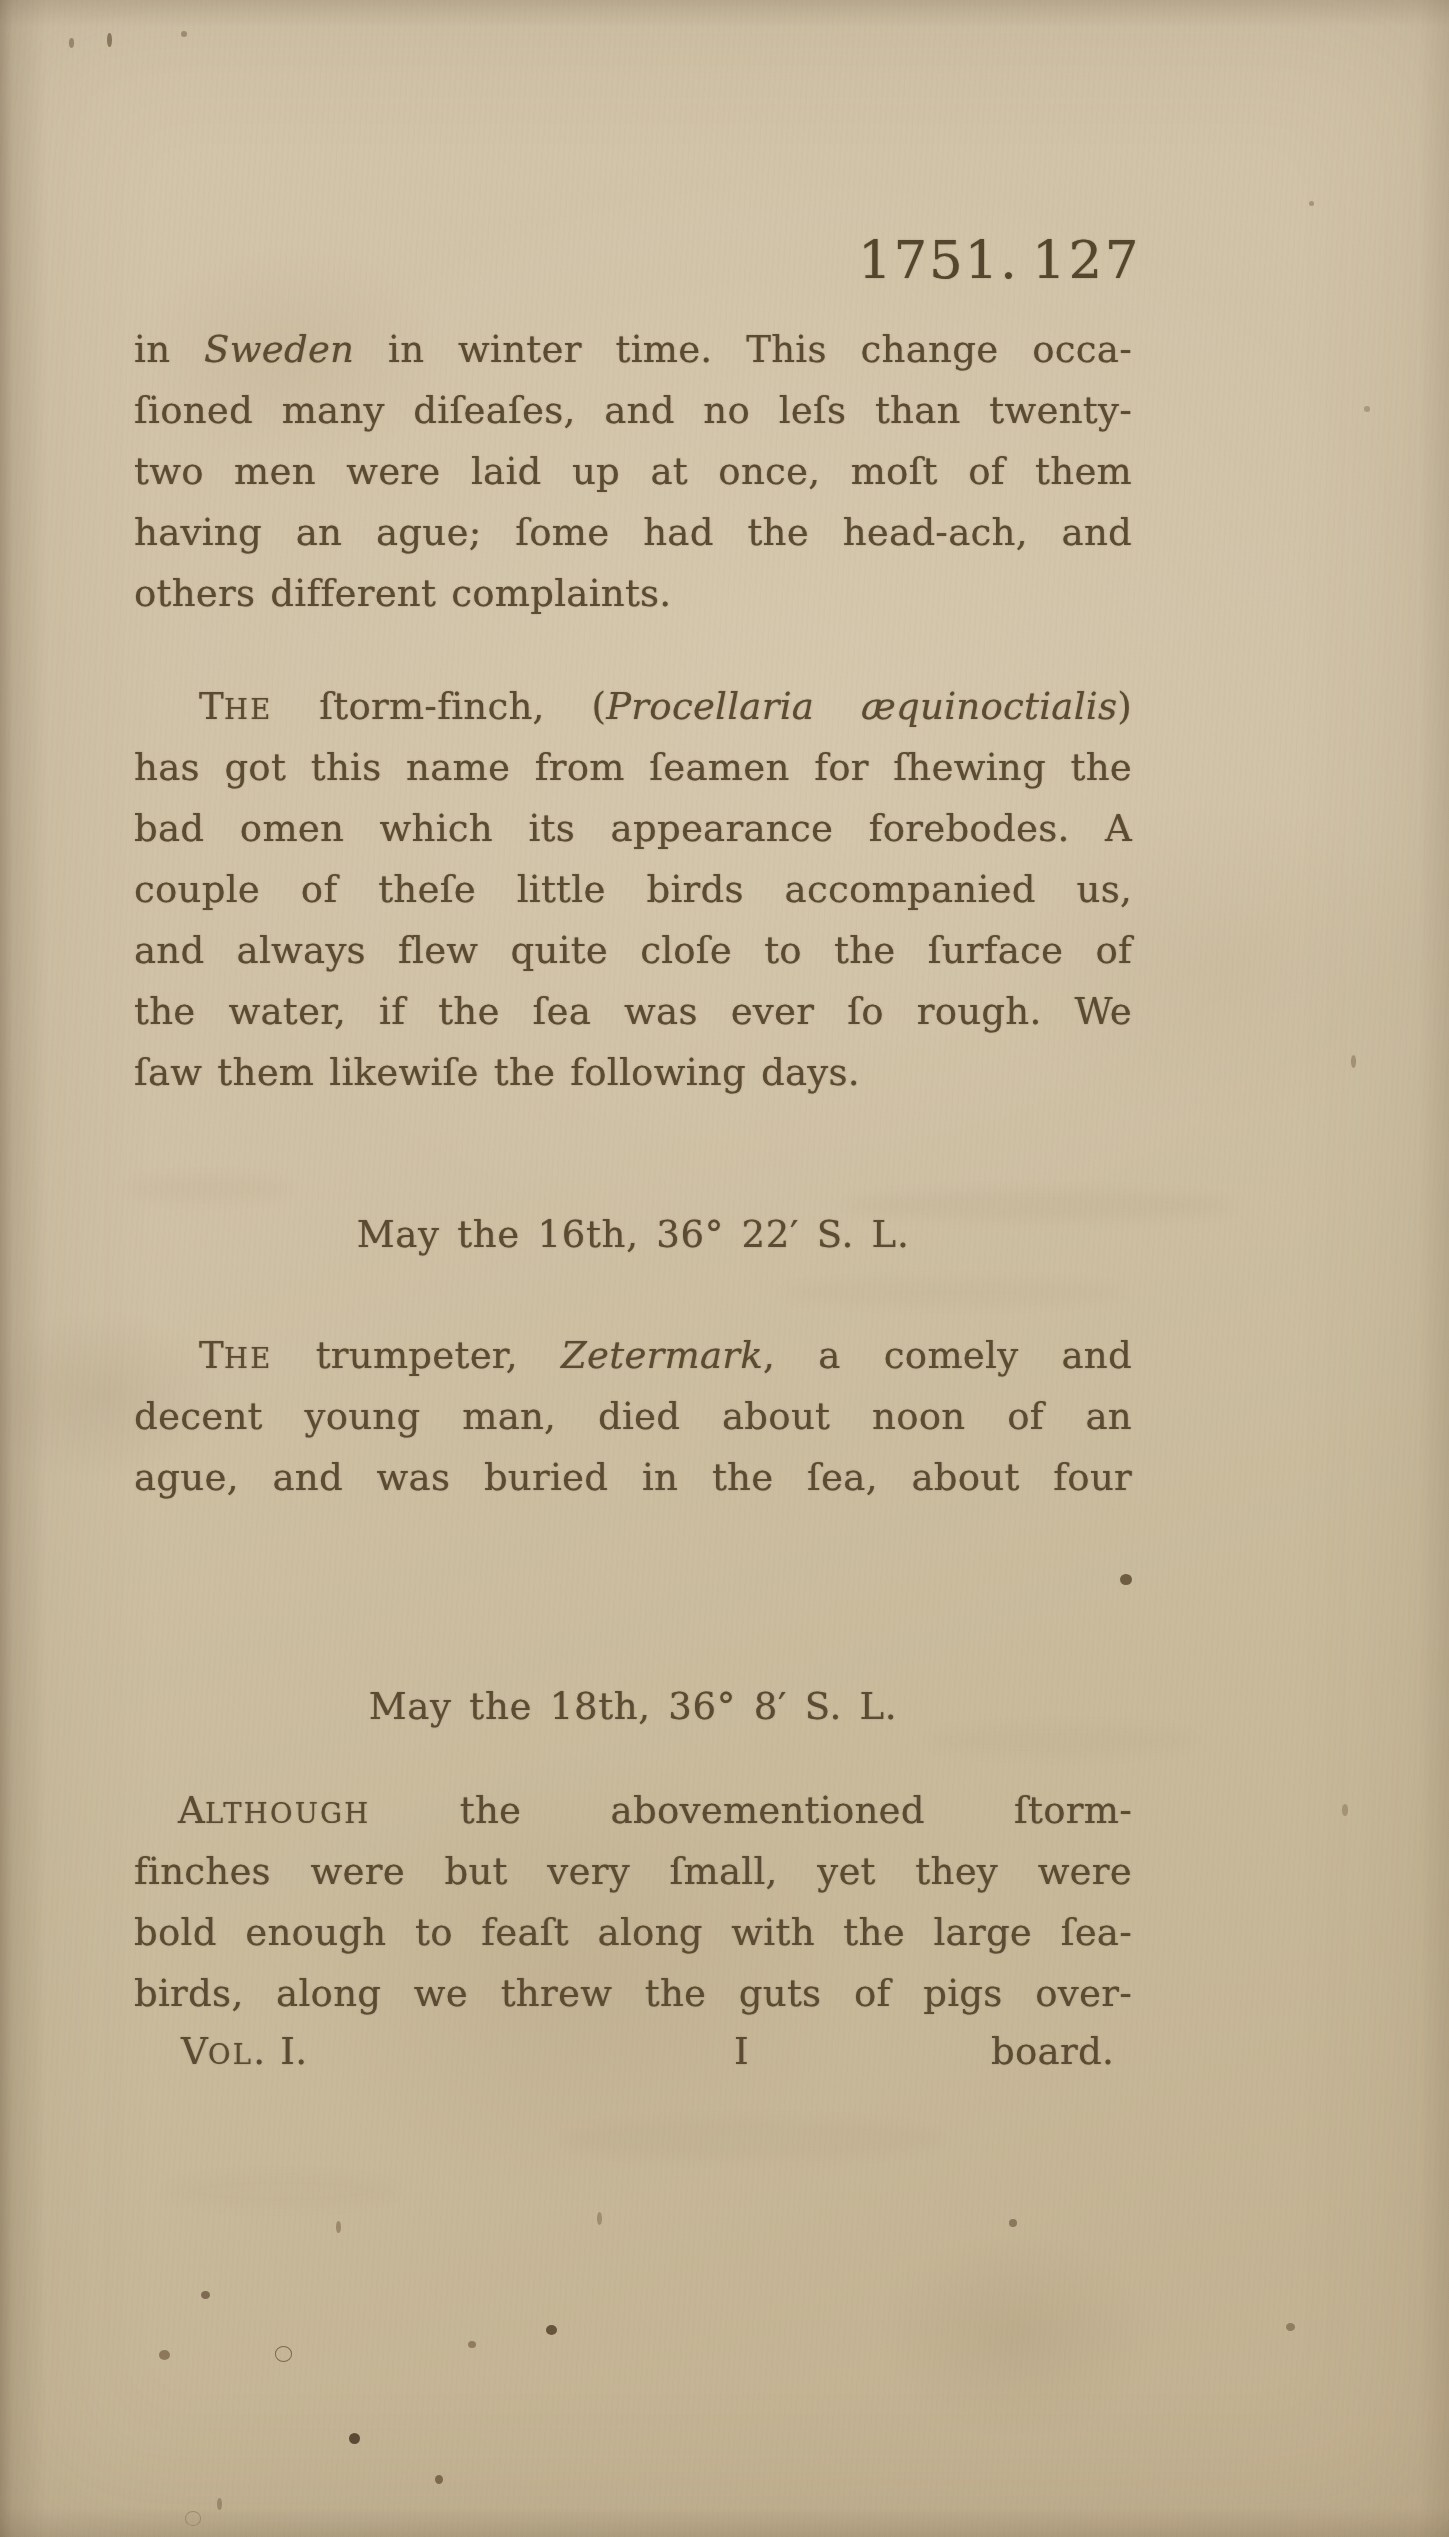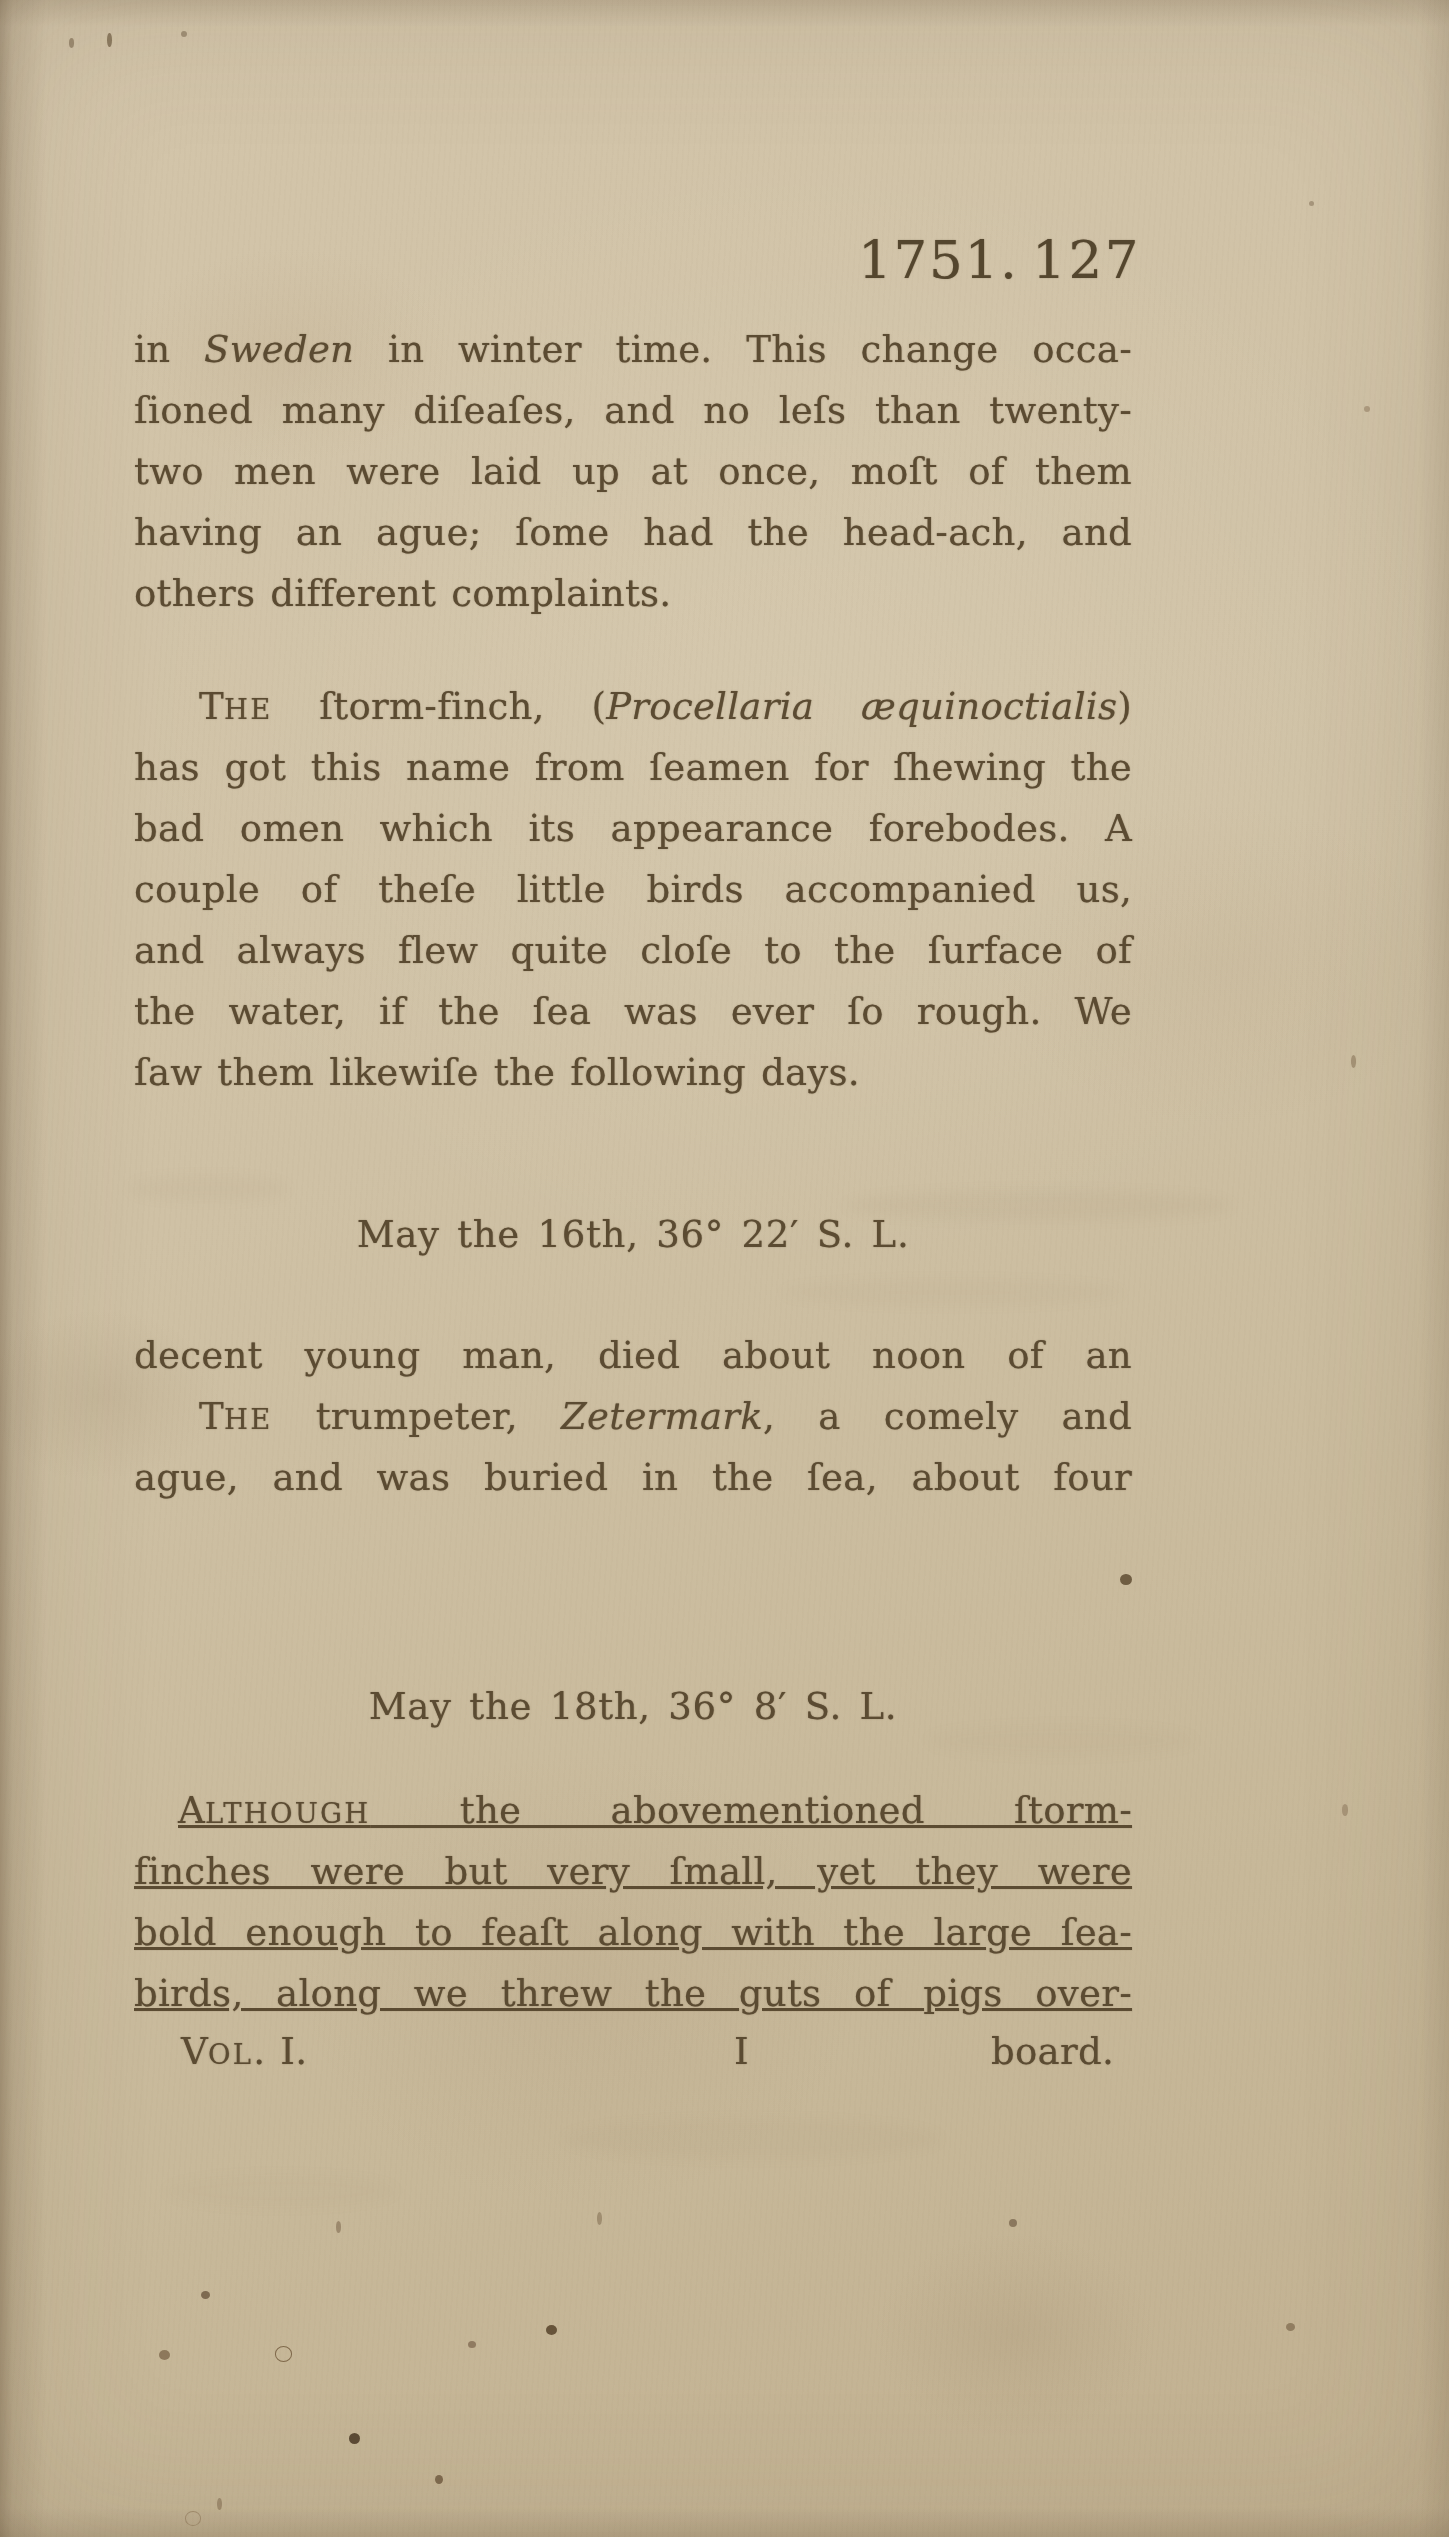--- a/index.html
+++ b/index.html
@@ -77,28 +77,28 @@
         <div class="line j"><span>bad omen which its appearance forebodes.  A</span></div>
         <div class="line j"><span>couple of theſe little birds accompanied us,</span></div>
         <div class="line j"><span>and always flew quite cloſe to the ſurface of</span></div>
         <div class="line j"><span>the water, if the ſea was ever ſo rough.  We</span></div>
         <div class="line l"><span>ſaw them likewiſe the following days.</span></div>
       </div>
       <div class="block heading" style="top: 1208px; left: 134px; width: 998px;">
         <div class="line j"><span>May the 16th, 36° 22′ S. L.</span></div>
       </div>
       <div class="block paragraph" style="top: 1325px; left: 134px; width: 998px;">
+        <div class="line j" style="text-indent: 65px;"><span>T</span><span class="sc">HE</span><span> trumpeter, </span><span class="it">Zetermark</span><span>, a comely and</span></div>
         <div class="line j"><span>decent young man, died about noon of an</span></div>
-        <div class="line j" style="text-indent: 65px;"><span>T</span><span class="sc">HE</span><span> trumpeter, </span><span class="it">Zetermark</span><span>, a comely and</span></div>
         <div class="line j"><span>ague, and was buried in the ſea, about four</span></div>
       </div>
       <div class="block heading" style="top: 1680px; left: 134px; width: 998px;">
         <div class="line j"><span>May the 18th, 36° 8′ S. L.</span></div>
       </div>
-      <div class="block paragraph" style="top: 1780px; left: 134px; width: 998px; text-decoration: underline;">
+      <div class="block paragraph" style="top: 1780px; left: 134px; width: 998px;">
         <div class="line j" style="text-indent: 44px;"><span>A</span><span class="sc">LTHOUGH</span><span> the abovementioned ſtorm-</span></div>
         <div class="line j"><span>finches were but very ſmall, yet they were</span></div>
         <div class="line j"><span>bold enough to feaſt along with the large ſea-</span></div>
         <div class="line j"><span>birds, along we threw the guts of pigs over-</span></div>
       </div>
       <div class="block footer" style="top: 2021px; left: 134px; width: 998px;">
         <span class="foot-vol" style="left: 47px;"><span>V</span><span class="sc">OL</span><span>. I.</span></span>
         <span class="foot-sig" style="left: 600px;">I</span>
         <span class="foot-catch" style="right: 18px;">board.</span>
       </div>

